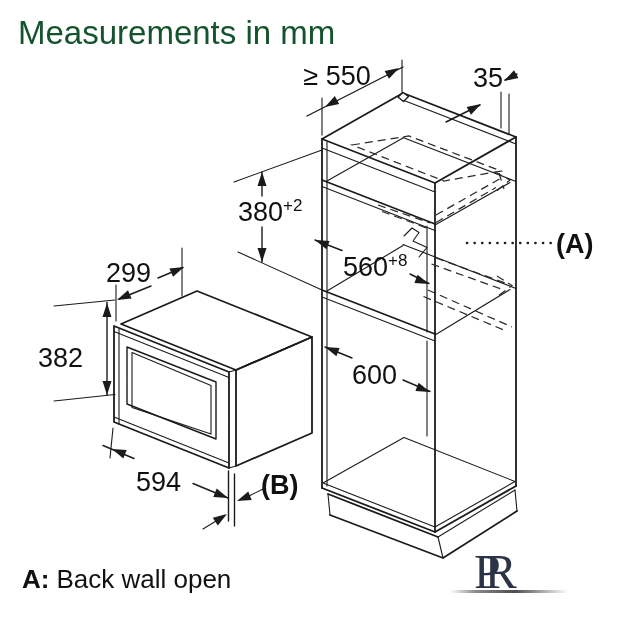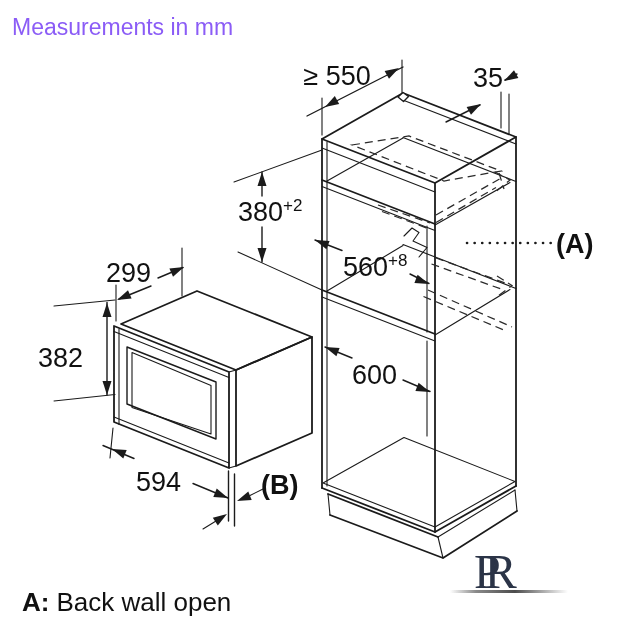--- a/index.html
+++ b/index.html
@@ -1,19 +1,19 @@
 <!DOCTYPE html>
 <html><head>
 <meta charset="utf-8">
 <style>
   html,body{margin:0;padding:0;background:#fff;}
   #stage{position:relative;width:626px;height:640px;background:#ffffff;overflow:hidden;
          font-family:"Liberation Sans", sans-serif;color:#111;}
-  .title{position:absolute;left:12px;top:14px;font-size:23px;letter-spacing:0;color:#8b5cf6;}
-  .legend{position:absolute;left:22px;top:564px;font-size:26px;line-height:30px;color:#111;margin-top:23px;}
+  .title{position:absolute;left:18px;top:14px;font-size:33px;letter-spacing:0;color:#14532d;}
+  .legend{position:absolute;left:22px;top:564px;font-size:26px;line-height:30px;color:#111;}
   .legend .key{font-weight:bold;margin-right:7px;}
   svg{position:absolute;left:0;top:0;}
   .ln  {stroke:#1b1b1b;stroke-width:1.8;fill:none;stroke-linejoin:round;stroke-linecap:round;}
   .md  {stroke:#1b1b1b;stroke-width:1.4;fill:none;stroke-linejoin:round;stroke-linecap:round;}
   .thin{stroke:#1b1b1b;stroke-width:1.1;fill:none;stroke-linejoin:round;stroke-linecap:round;}
   .dash{stroke:#2a2a2a;stroke-width:1.25;fill:none;stroke-dasharray:8 5;stroke-linecap:butt;}
   .dots{stroke:#1b1b1b;stroke-width:2.6;fill:none;stroke-dasharray:0.1 7.5;stroke-linecap:round;}
   .arr {fill:#1b1b1b;stroke:none;}
   .dim {font-family:"Liberation Sans",sans-serif;font-size:27px;fill:#111;}
   .dimb{font-family:"Liberation Sans",sans-serif;font-size:27px;font-weight:bold;fill:#111;}

